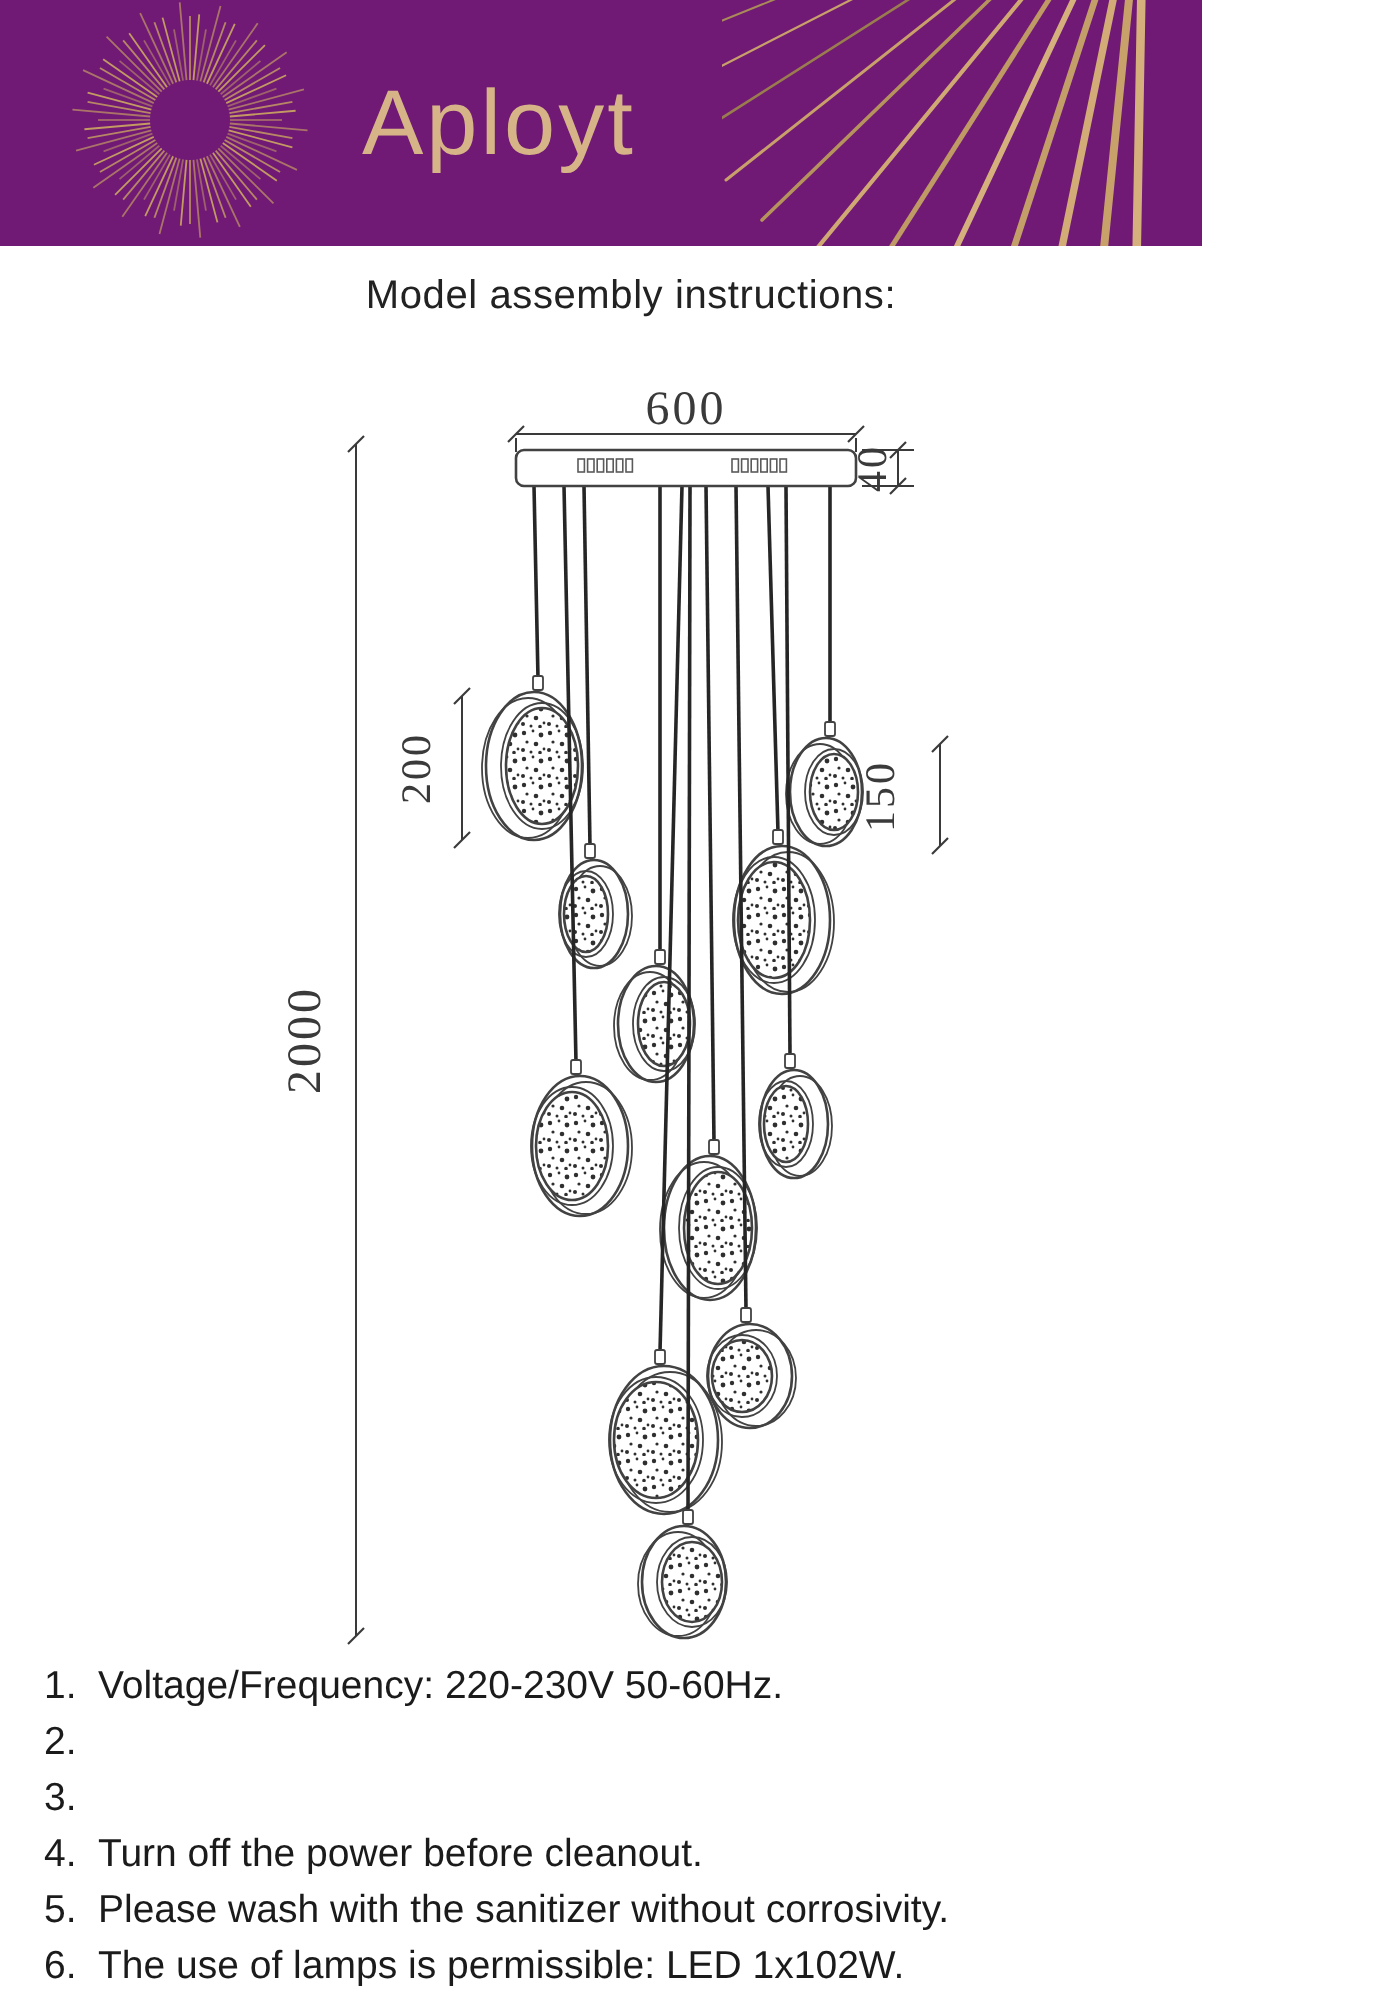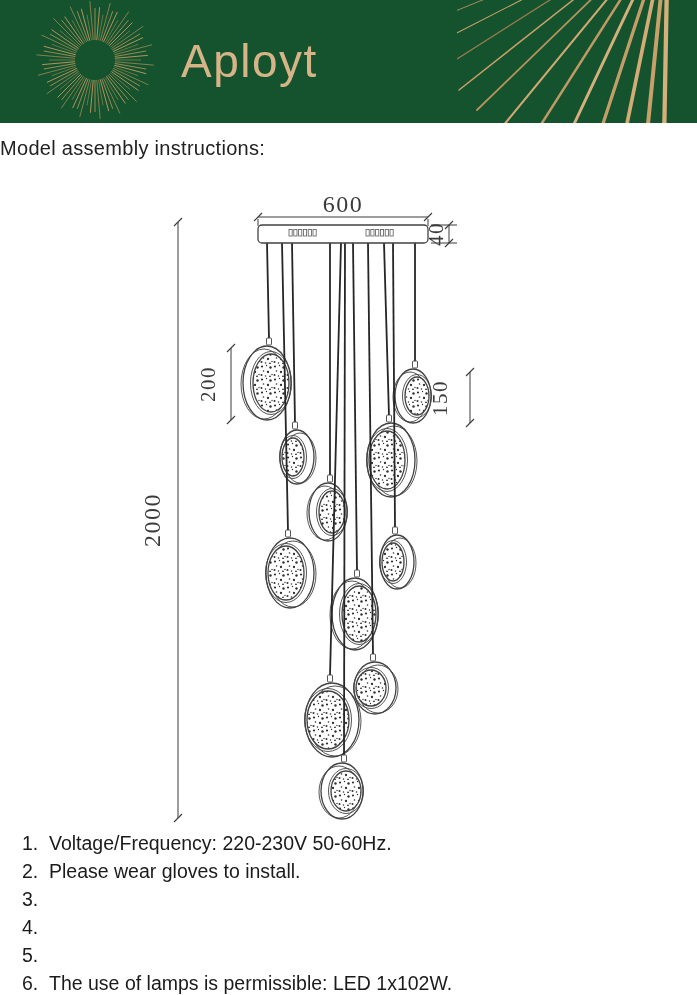--- a/index.html
+++ b/index.html
@@ -2,33 +2,33 @@
 <html><head>
 <meta charset="utf-8">
 <style>
   html,body{margin:0;padding:0;}
   body{
     width:697px;height:995px;position:relative;overflow:hidden;
     background:#ffffff;font-family:"Liberation Sans",sans-serif;
   }
   
   .header{
-    position:absolute;left:0;top:0;width:697px;height:123px;
-    background:#14532d;overflow:hidden;
+    position:absolute;left:0;top:0;width:601px;height:123px;
+    background:#701a75;overflow:hidden;
   }
   .logo-svg{position:absolute;left:34px;top:1px;}
   .brand{
     position:absolute;left:181px;top:33px;
     font-size:46px;font-weight:300;letter-spacing:1.5px;
     color:#d7b488;line-height:56px;
   }
   .rays-svg{position:absolute;right:0;top:0;}
   
   .title-block{
-    position:absolute;top:135px;left:0;width:631px;
+    position:absolute;top:135px;left:0;width:631px;text-align:center;
     color:#222;font-size:20px;line-height:26px;font-weight:500;letter-spacing:.3px;
   }
   
   .diagram{position:absolute;left:0;top:0;}
   .ln{stroke:#424242;stroke-width:1.3;}
   .thin{stroke-width:.9;}
   .wire{stroke:#262626;stroke-width:1.8;}
   .vent{stroke:#5a5a5a;stroke-width:.8;fill:none;}
   .dl{stroke:#3a3a3a;stroke-width:1;}
   .tick{stroke:#3a3a3a;stroke-width:1.1;}
@@ -281,28 +281,29 @@
   </g>
 </svg>
 
 <div class="instructions">
   <div class="inst-row">
     <span class="inst-num">1.</span>
     <span class="inst-text">Voltage/Frequency: 220-230V 50-60Hz.</span>
   </div>
   <div class="inst-row">
     <span class="inst-num">2.</span>
-    <span class="inst-text">Please wear gloves to install.</span>
   </div>
   <div class="inst-row">
     <span class="inst-num">3.</span>
   </div>
   <div class="inst-row">
     <span class="inst-num">4.</span>
+    <span class="inst-text">Turn off the power before cleanout.</span>
   </div>
   <div class="inst-row">
     <span class="inst-num">5.</span>
+    <span class="inst-text">Please wash with the sanitizer without corrosivity.</span>
   </div>
   <div class="inst-row">
     <span class="inst-num">6.</span>
     <span class="inst-text">The use of lamps is permissible: LED 1x102W.</span>
   </div>
 </div>
 
 </body></html>

